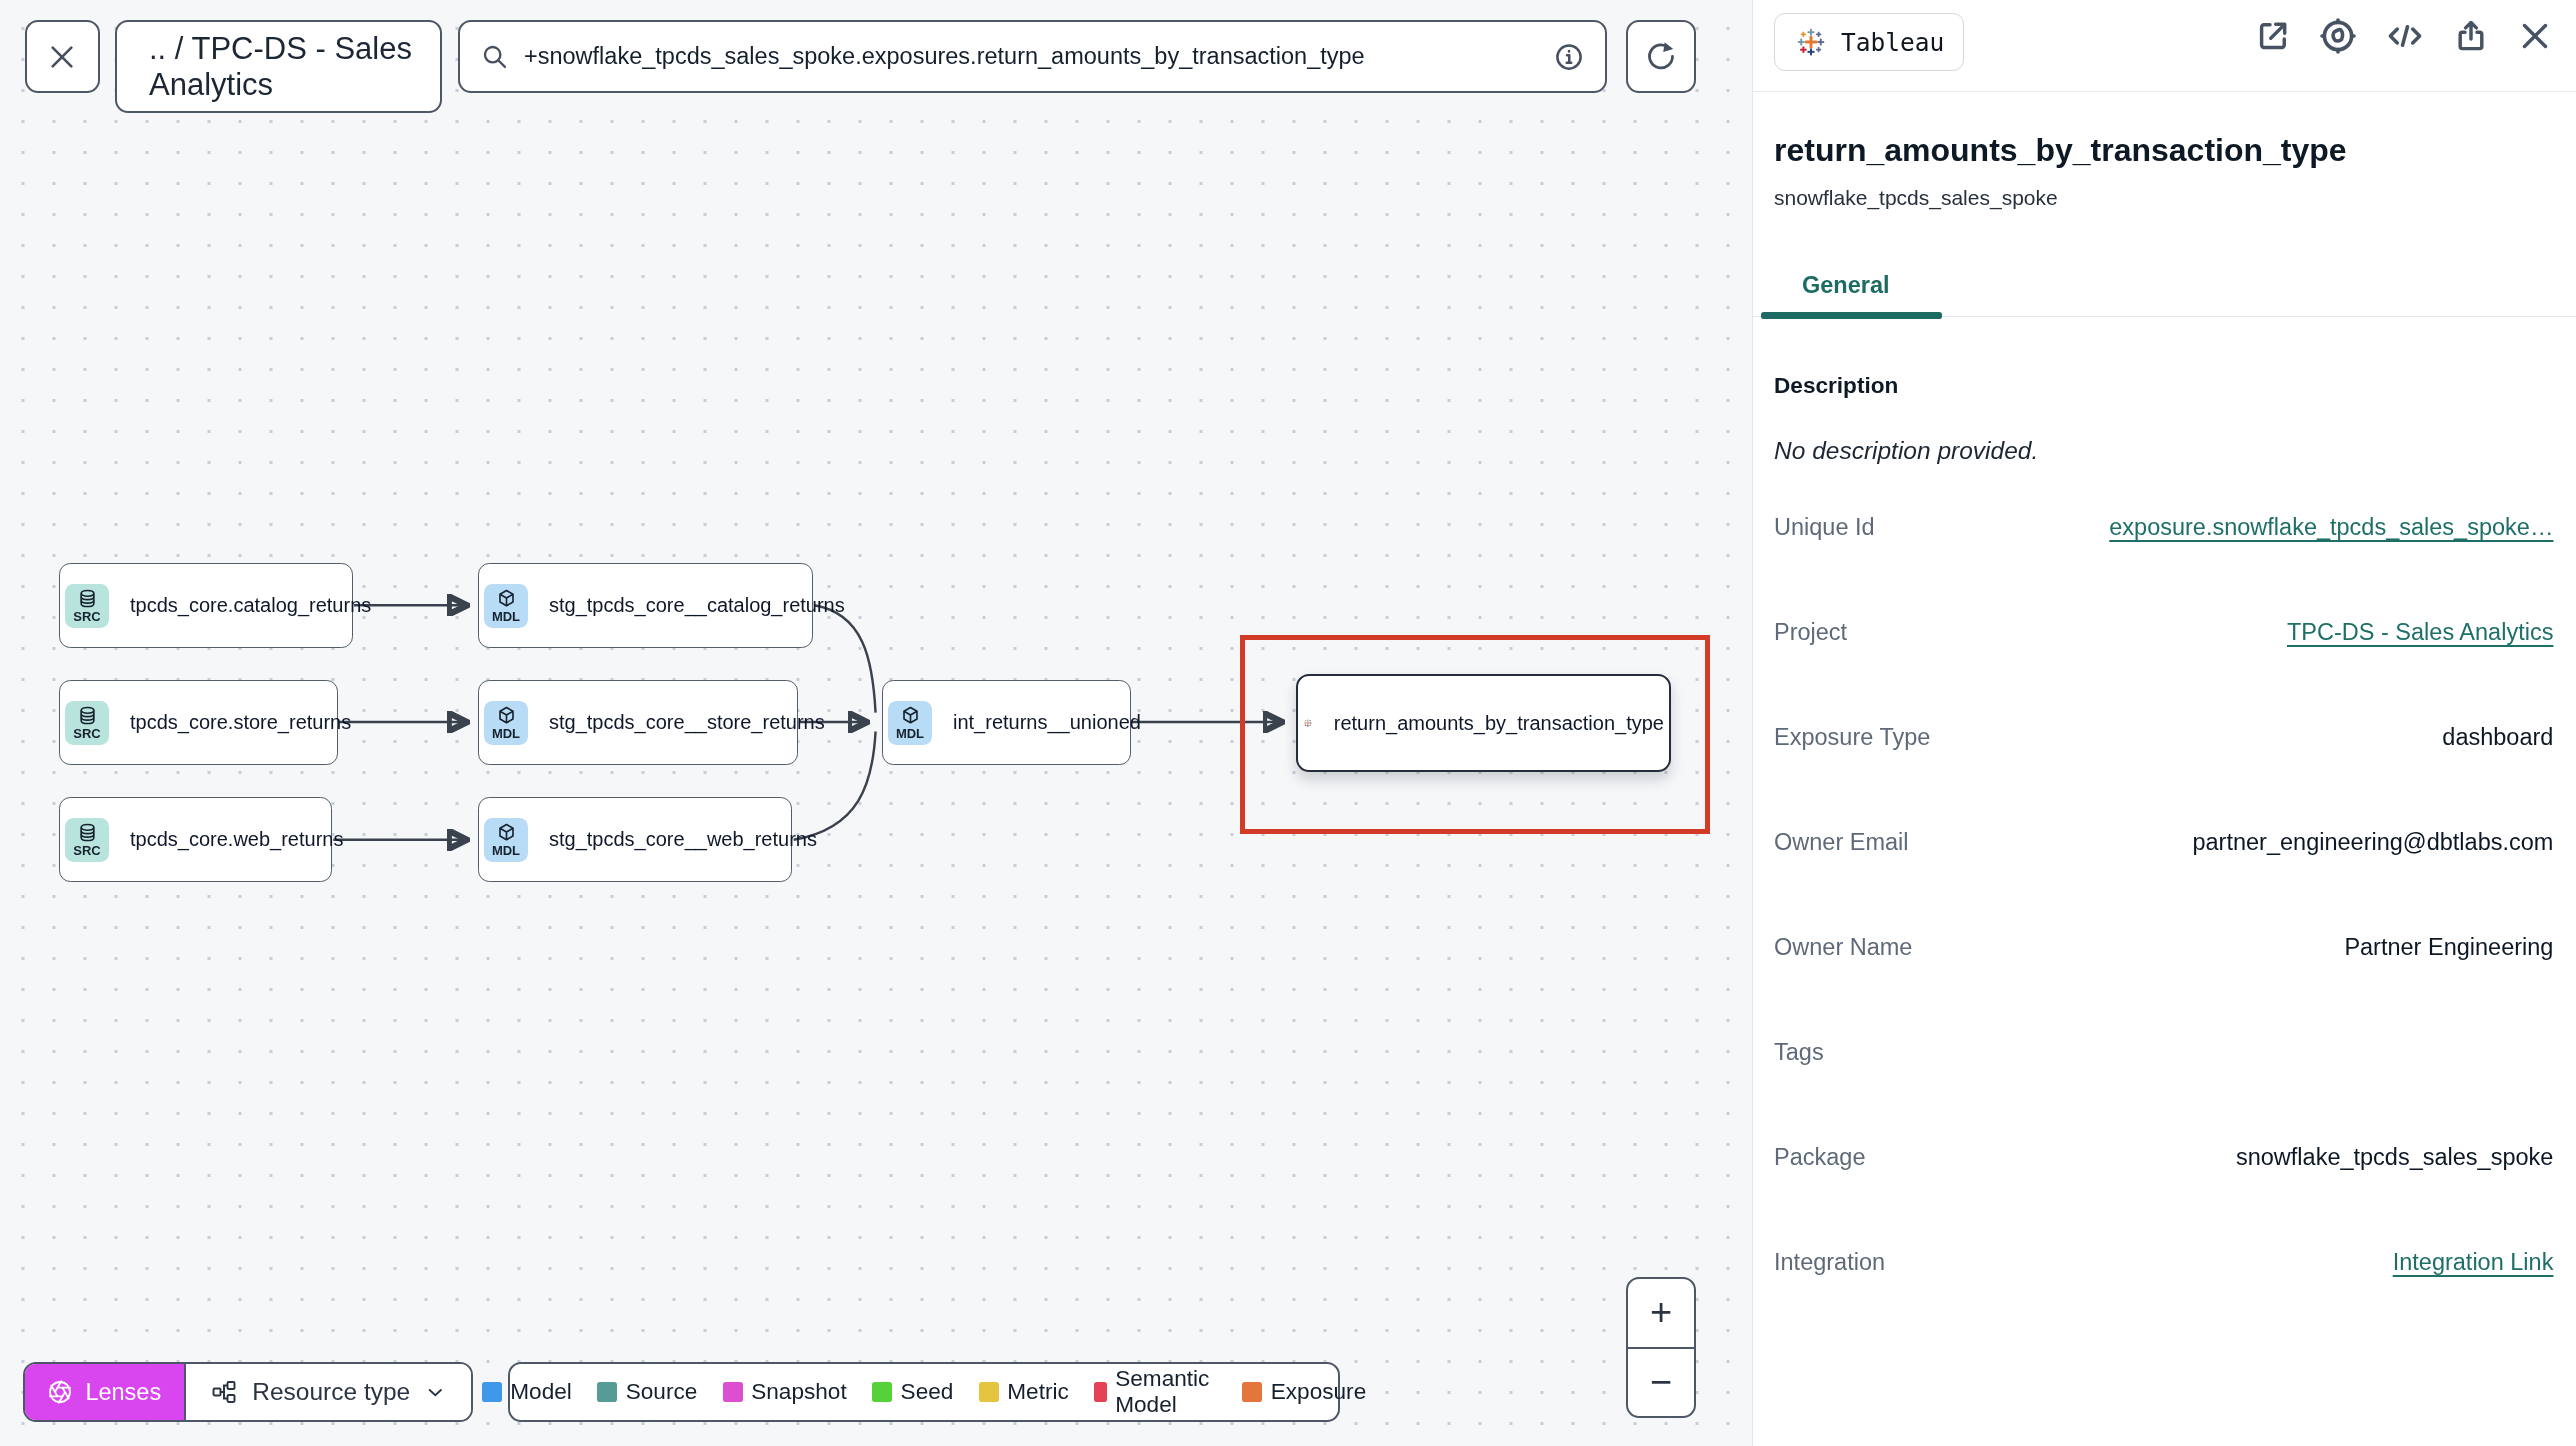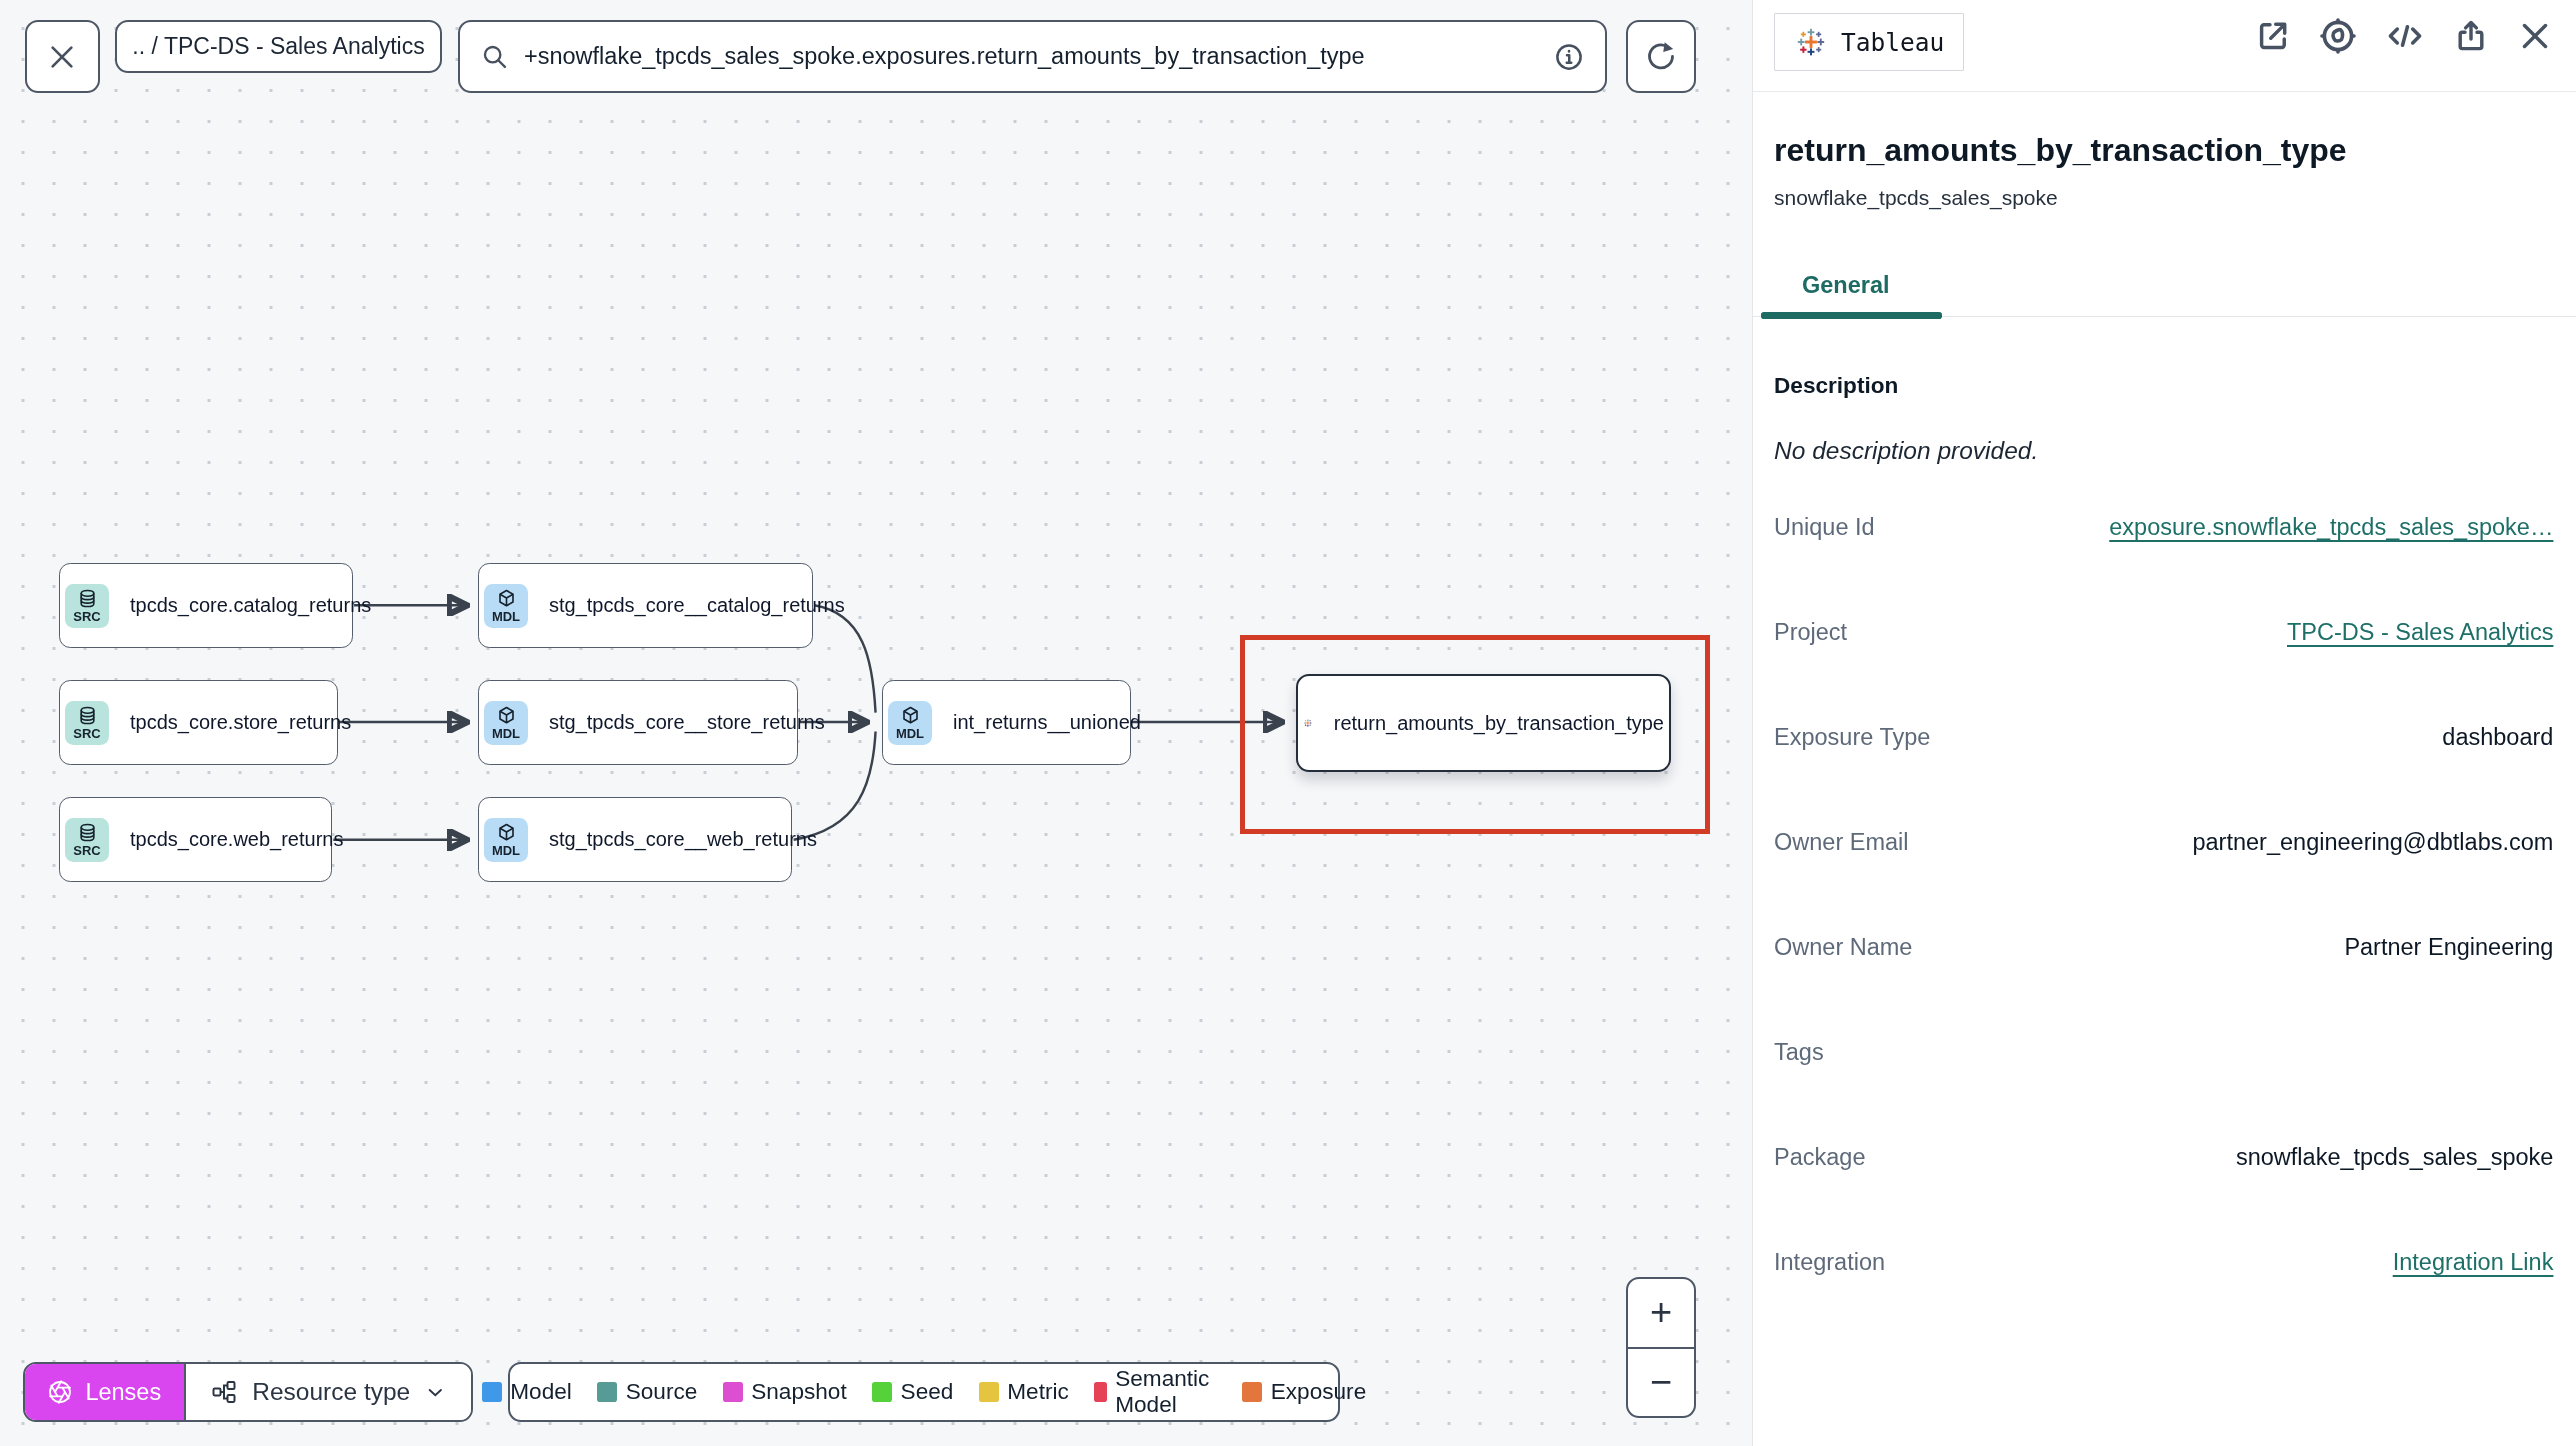--- a/index.html
+++ b/index.html
@@ -11,21 +11,21 @@
   .canvas { position:absolute; left:0; top:0; width:1753px; height:1446px;
     background-color:#f6f7f9;
     background-image:radial-gradient(circle, #c9ced6 1.6px, transparent 1.8px);
     background-size:31px 31px; background-position:7.5px 13px;
     border-right:1.9px solid #e3e5e9; }
 
   
   .tb-btn { position:absolute; background:#fff; border:2.4px solid #4d5766; border-radius:13px;
     display:flex; align-items:center; justify-content:center; color:#1c2634; }
   .btn-close   { left:24.5px;  top:20px; width:75px;  height:73px; }
-  .breadcrumb  { left:115px; top:20px; width:327px; height:53px; font-size:23px; }
+  .breadcrumb  { left:115px; top:20px; width:327px; height:93px; font-size:31px;padding-left:32px; }
   .searchbar   { left:458px; top:20px; width:1149px; height:73px; justify-content:flex-start;
     padding:0 21px; gap:15px; }
   .searchbar input { flex:1; border:none; outline:none; font-size:23.5px; color:#15202e;
     font-family:"Liberation Sans", sans-serif; background:transparent; }
   .btn-refresh { left:1626px; top:20px; width:70px; height:73px; }
 
   svg.ic { display:block; }
   .stroke { fill:none; stroke:#46505f; stroke-width:2; stroke-linecap:round; stroke-linejoin:round; }
 
   
@@ -74,21 +74,21 @@
     background:#fff; border:2.4px solid #4d5766; border-radius:13px;
     display:flex; flex-direction:column; overflow:hidden; }
   .zoomctl .zbtn { flex:1; display:flex; align-items:center; justify-content:center;
     font-size:38px; color:#2b3442; font-weight:300; }
   .zoomctl .zbtn:first-child { border-bottom:2.4px solid #4d5766; }
 
   
   .panel { position:absolute; left:1753px; top:0; width:823px; height:1446px; background:#fff; }
   .panel-head { position:relative; height:92px; border-bottom:1.9px solid #e8eaee; }
   .int-badge { position:absolute; left:21px; top:13px; height:58px; display:flex;
-    align-items:center; gap:13px; padding:0 19px; border:1.9px solid #d5d8dd; border-radius:1px;
+    align-items:center; gap:13px; padding:0 19px; border:1.9px solid #d5d8dd; border-radius:11px;
     font-family:"DejaVu Sans Mono", monospace; font-size:24.5px; color:#10161f; background:#fff; }
   .head-actions { position:absolute; right:22.6px; top:0; height:72px; display:flex;
     align-items:center; gap:28px; }
   .head-actions .act { display:flex; align-items:center; justify-content:center; }
   .head-actions .stroke { stroke:#475263; stroke-width:2.3; }
 
   .panel-title { margin:40px 22.6px 0 21px; font-size:32px; font-weight:bold; color:#0e1926; }
   .panel-sub   { margin:17px 22.6px 0 21px; font-size:21px; color:#27303d; }
 
   .tabs { position:relative; margin-top:62px; border-bottom:1.9px solid #e4e7ea; height:45px; }

